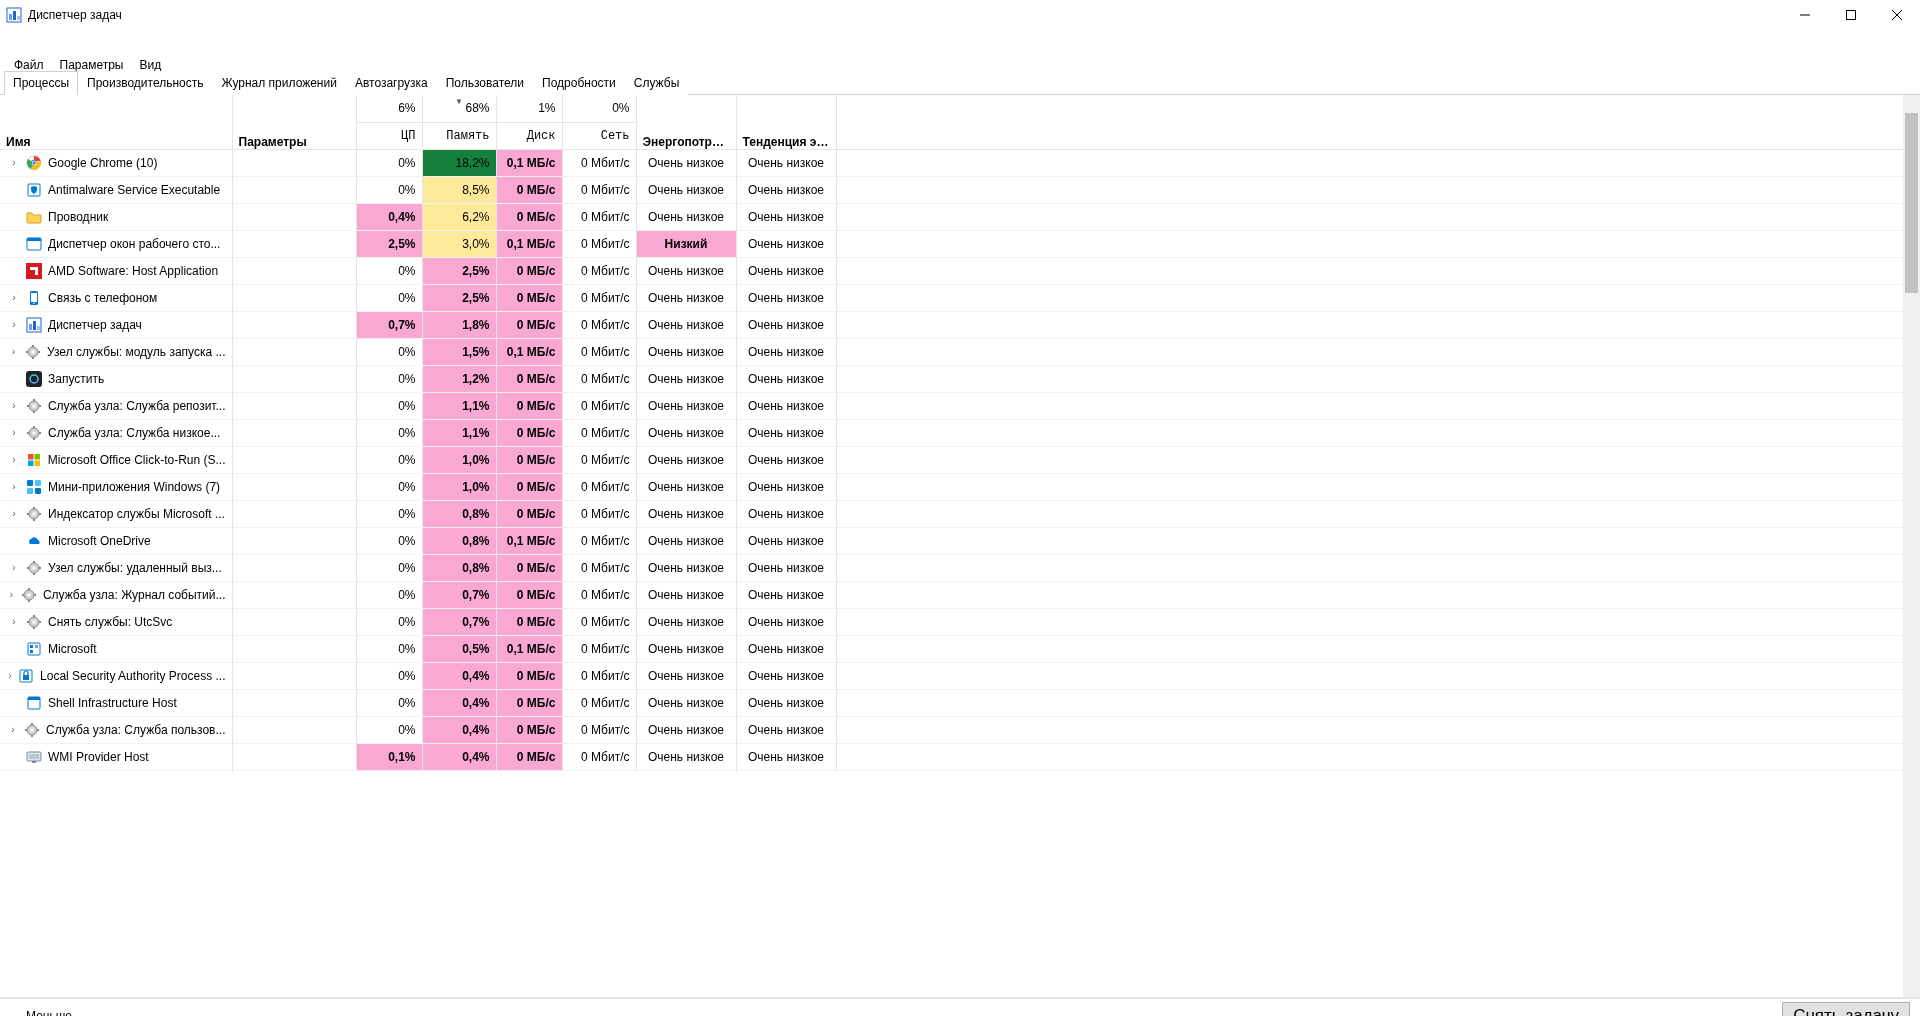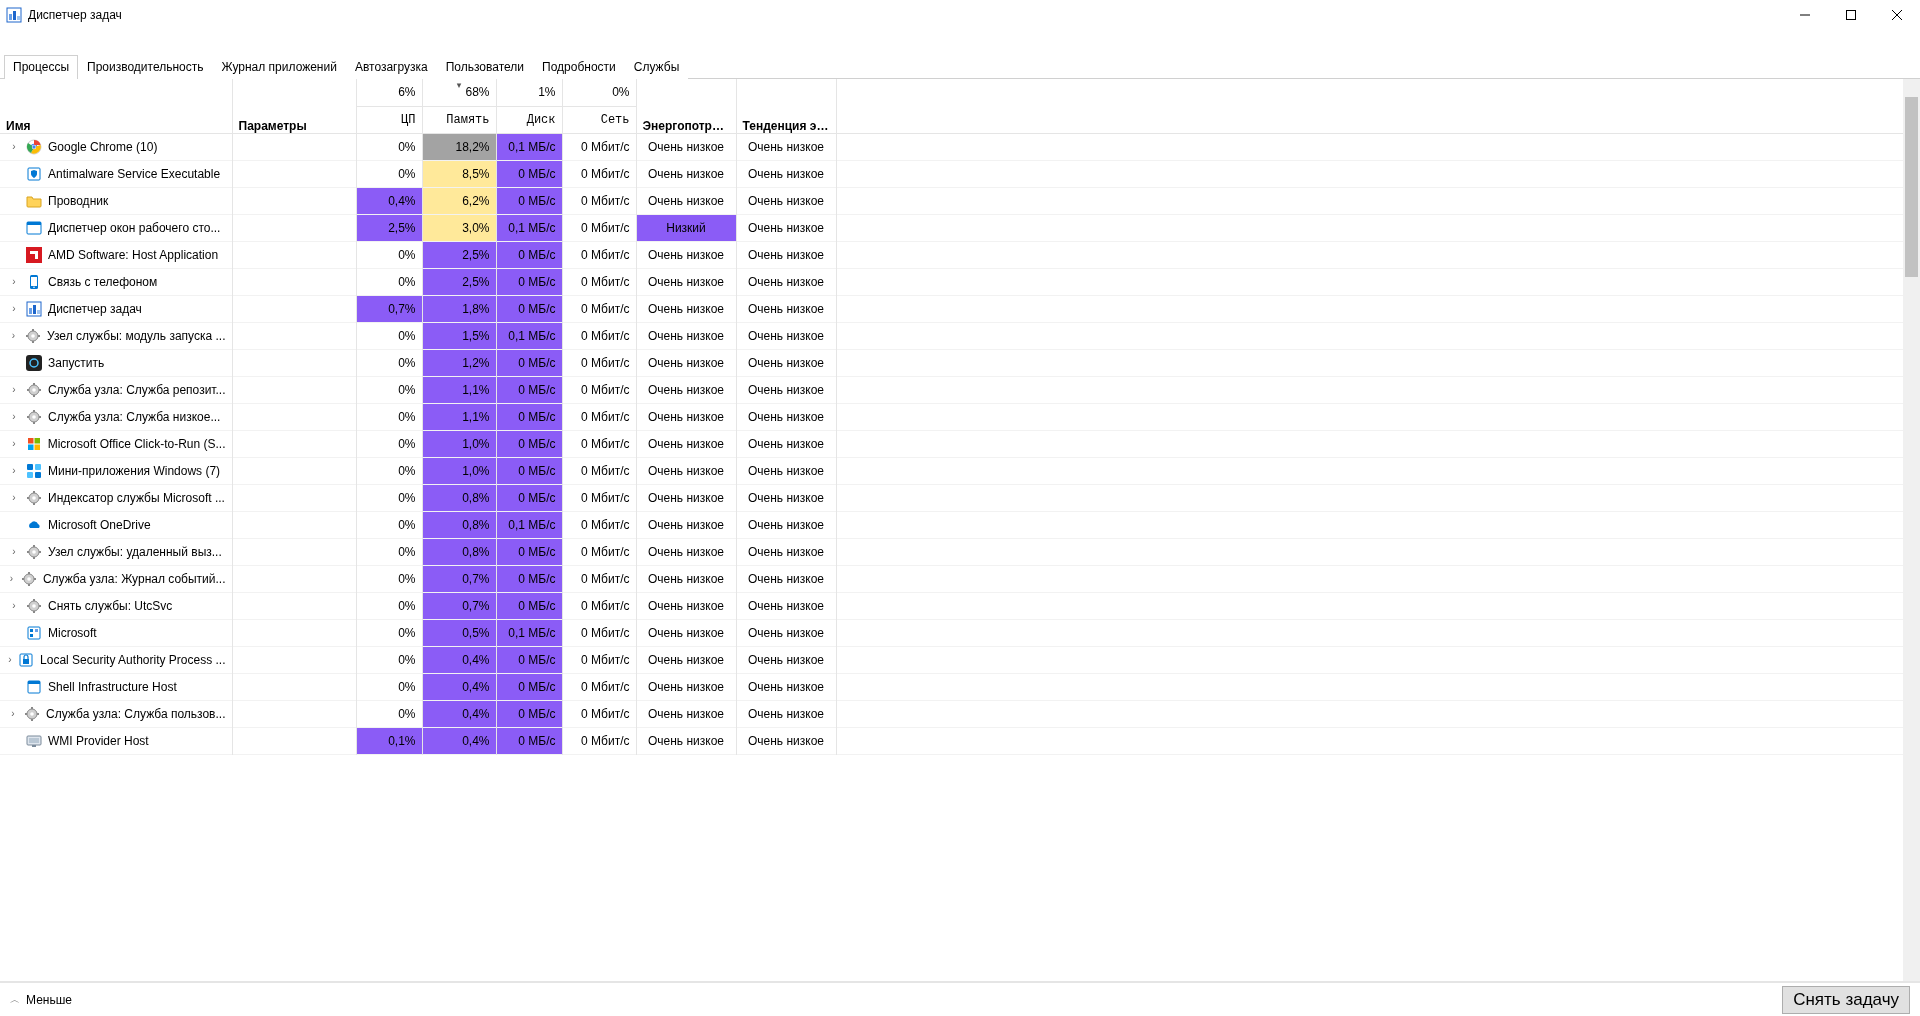--- a/index.html
+++ b/index.html
@@ -35,21 +35,21 @@
     display: flex;
     padding: 0 6px;
     height: 22px;
     align-items: center;
   }
   .menubar span { padding: 2px 8px; margin-top: 48px; }
   .tabs {
     display: flex;
     border-bottom: 1px solid #d0d0d0;
     padding: 0 4px;
-    margin-top: 2px;
+    margin-top: 18px;
   }
   .tab {
     padding: 4px 8px 5px 8px;
     border: 1px solid transparent;
     border-bottom: none;
     position: relative;
     top: 1px;
     background: #fff;
   }
   .tab.active {
@@ -73,23 +73,23 @@
     vertical-align: middle;
   }
   thead tr { border-bottom: 1px solid #e5e5e5; }
   tbody tr { border-bottom: 1px solid #f2f2f2; }
   .th-top { height: 21px; font-weight: normal; }
   .th-bot { height: 21px; font-weight: normal; font-family: Liberation Mono, monospace; }
   th.col-name, td.col-name { text-align: left; }
   th.col-state, td.col-state { text-align: left; }
   th.col-num, td.col-num { text-align: right; }
   th.col-txt, td.col-txt { text-align: center; }
-  .heat1 { background: #8b5cf6; }
+  .heat1 { background: #f9a8d4; font-weight: bold; }
   .heat2 { background: #ffe99a; }
-  .heat3 { background: #a3a3a3; }
+  .heat3 { background: #15803d; }
   .name-cell { display: flex; align-items: center; gap: 6px; padding-left: 2px; }
   .expander { width: 12px; display:inline-block; color:#666; font-size:10px; text-align:center; }
   .proc-icon { width: 16px; height:16px; display:inline-flex; align-items:center; justify-content:center; flex-shrink:0;}
   .footer {
     height: 34px;
     display: flex; align-items: center;
     padding: 0 10px;
     border-top: 1px solid #e5e5e5;
   }
   .footer-left { display:flex; align-items:center; gap:6px; }

